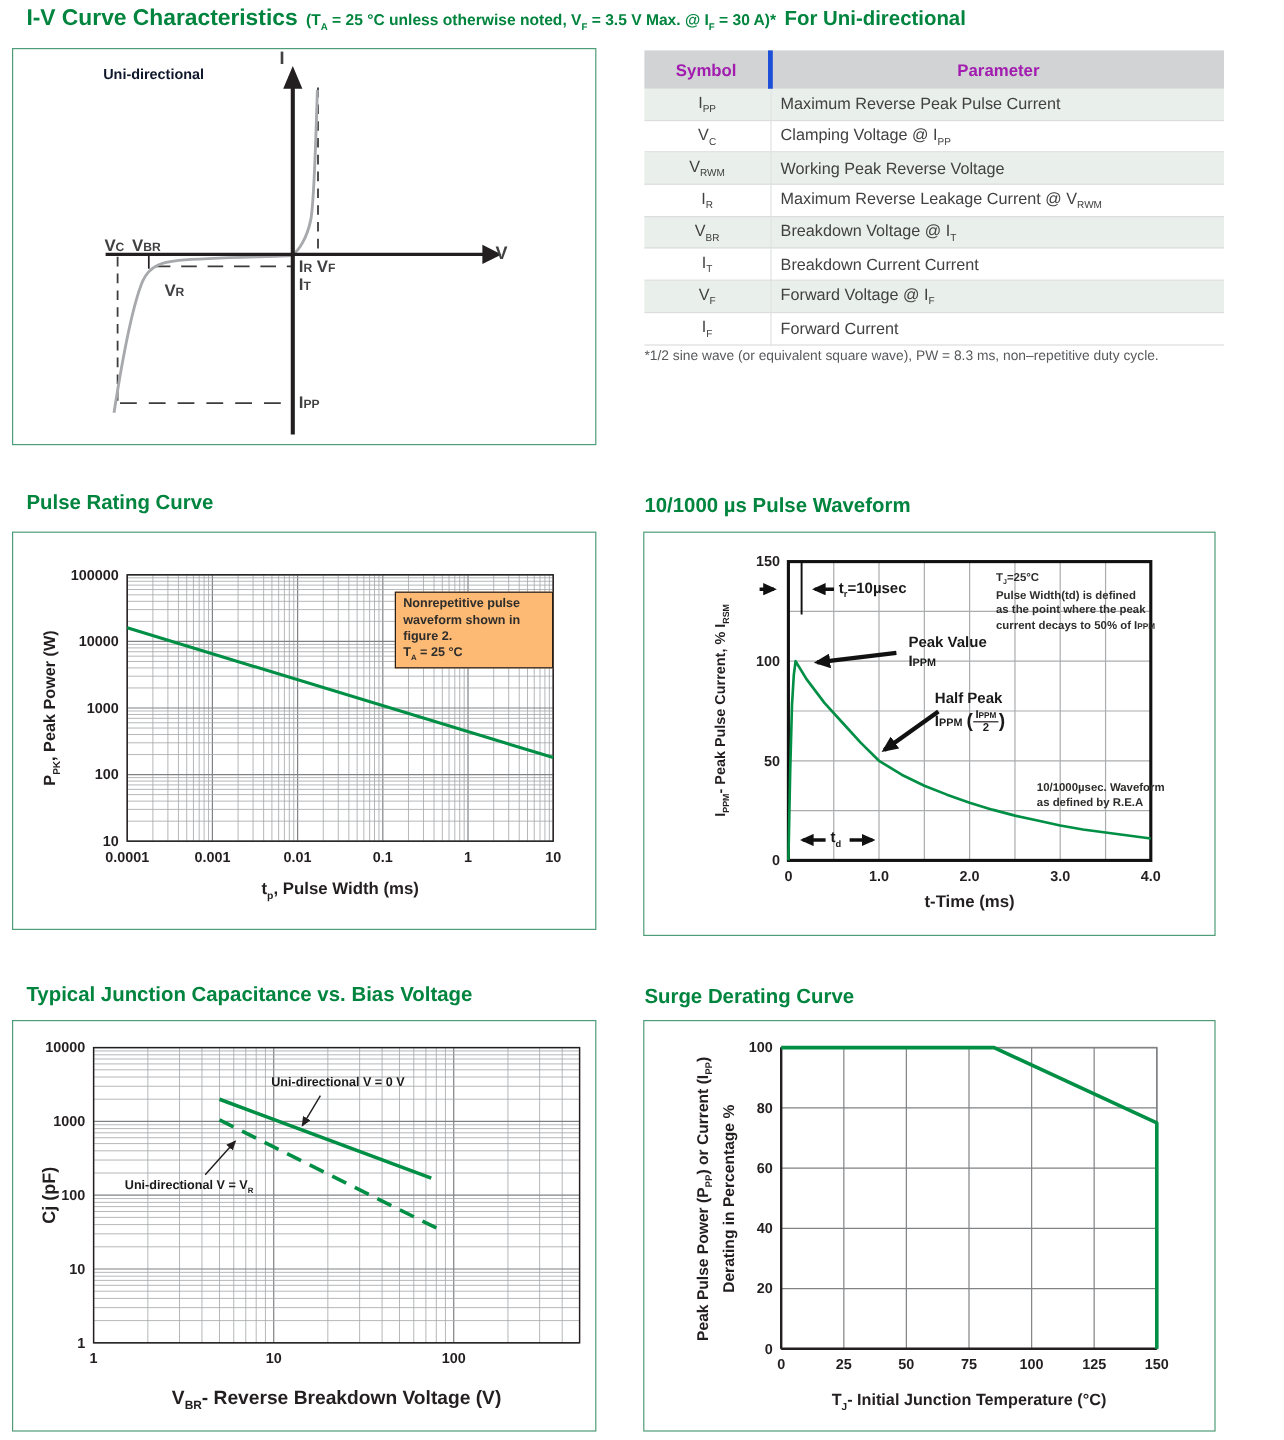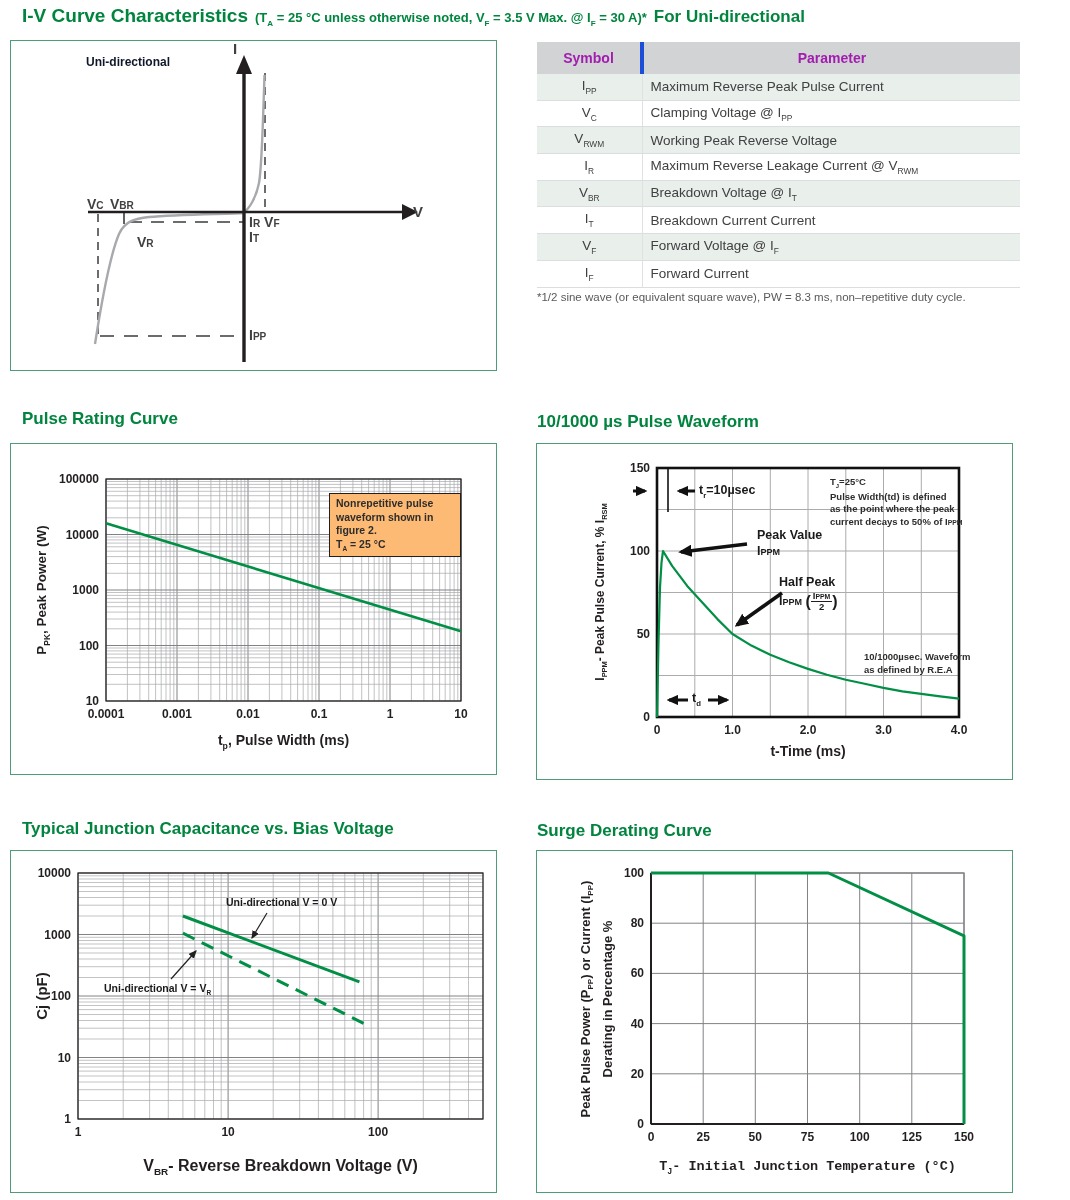--- a/index.html
+++ b/index.html
@@ -456,14 +456,14 @@
         <text x="107" y="176.6" text-anchor="end" class="tick">40</text>
         <text x="107" y="126.4" text-anchor="end" class="tick">60</text>
         <text x="107" y="76.2" text-anchor="end" class="tick">80</text>
         <text x="107" y="26.0" text-anchor="end" class="tick">100</text>
       </g>
   </svg>
   <div class="rot" style="left:60px;top:148px;font-size:13px;text-align:center;line-height:1.55;">
     <div><span>Peak Pulse Power (P</span><sub>PP</sub><span>) or Current (I</span><sub>PP</sub><span>)</span></div>
     <div>Derating in Percentage %</div>
   </div>
-  <div class="xlab" style="left:114px;top:308px;width:313px;font-size:13.5px;font-family:Liberation Mono, monospace;"><span>T</span><sub>J</sub><span>- Initial Junction Temperature (°C)</span></div>
+  <div class="xlab" style="left:114px;top:308px;width:313px;font-size:13.5px;"><span>T</span><sub>J</sub><span>- Initial Junction Temperature (°C)</span></div>
 </div>
 
 </body></html>

